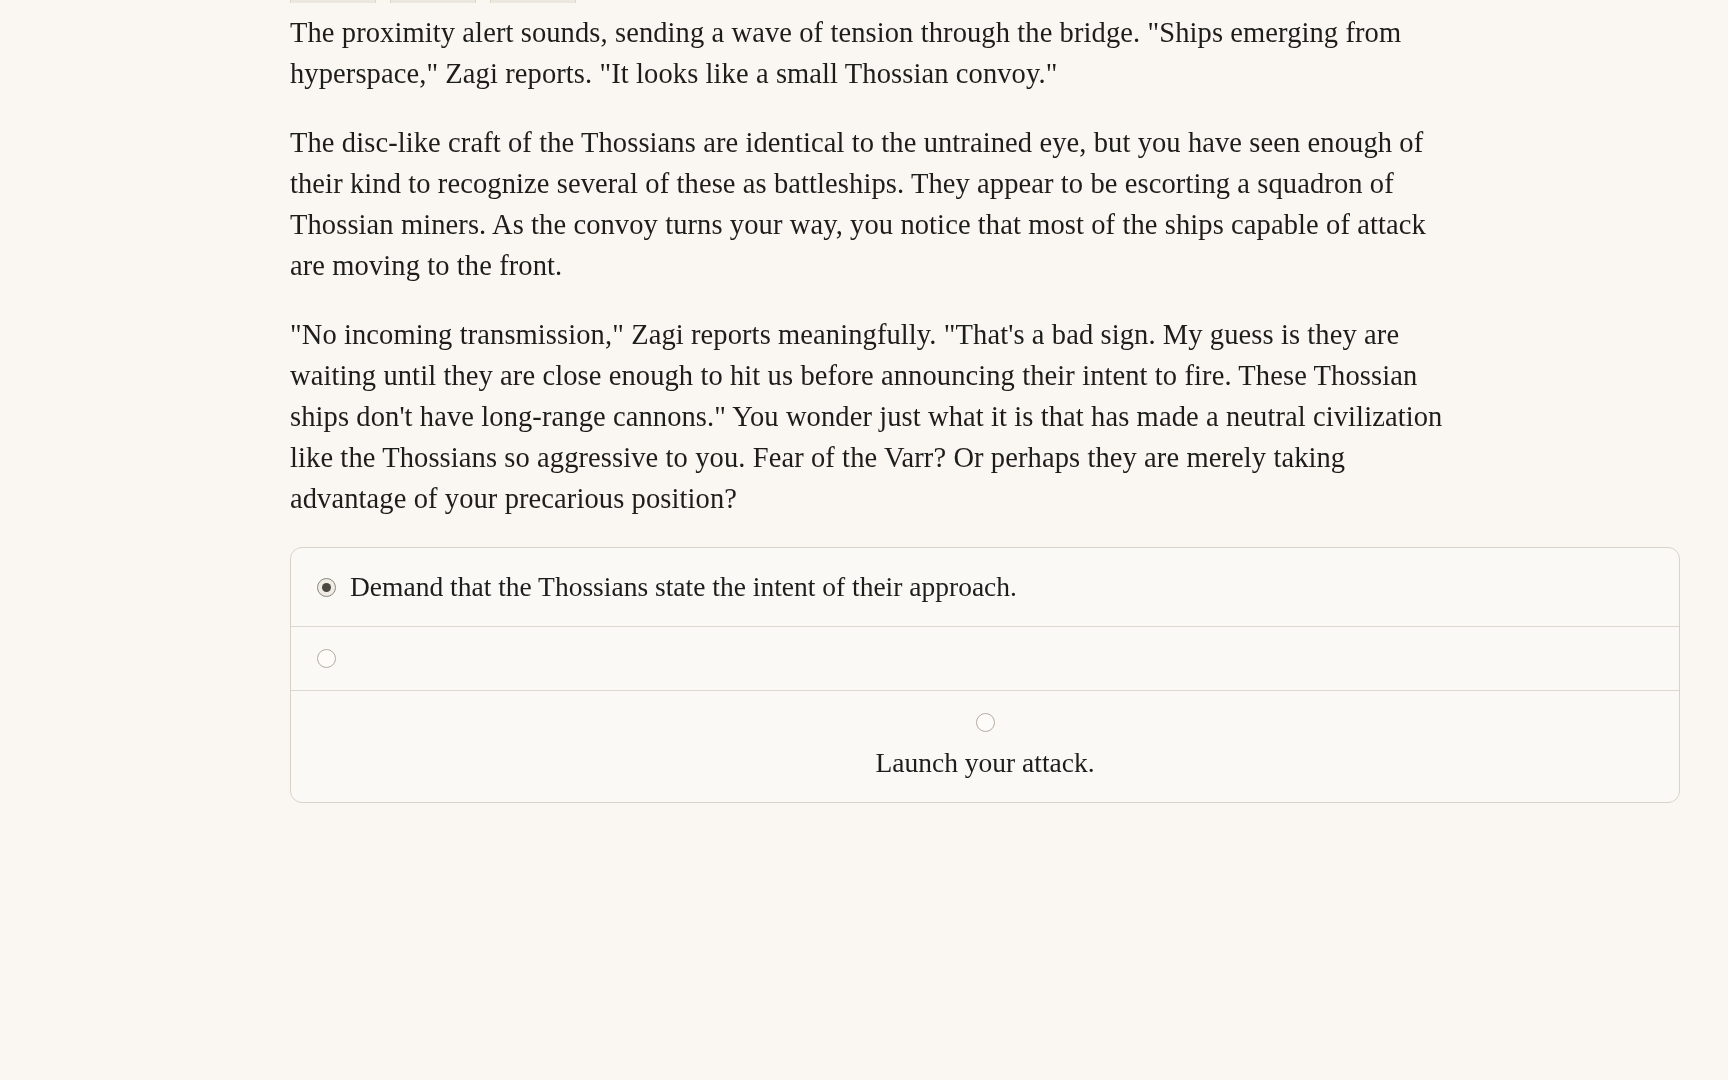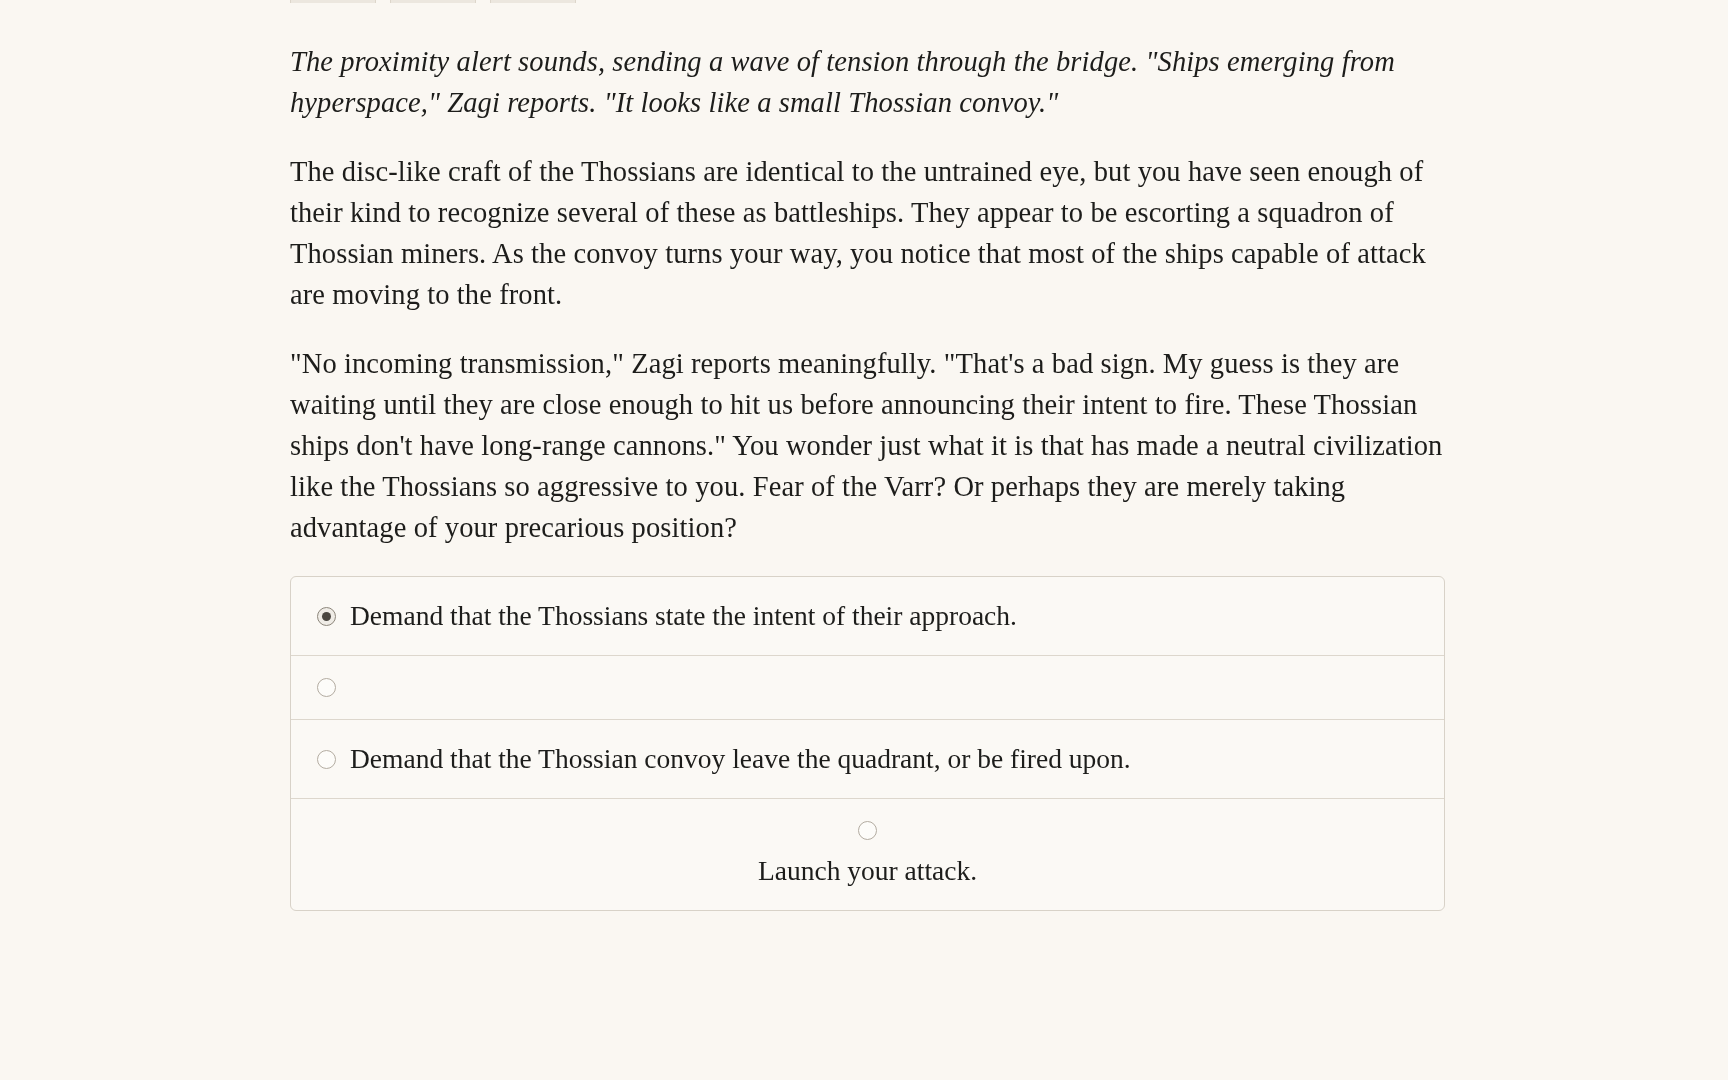--- a/index.html
+++ b/index.html
@@ -45,28 +45,28 @@
   .tab-stub.s1 { left: 0px;   width: 84px; }
   .tab-stub.s2 { left: 100px; width: 84px; }
   .tab-stub.s3 { left: 200px; width: 84px; }
   p.para {
     margin: 0 0 28px 0;
     font-size: 28.5px;
     line-height: 41px;
     color: #1d1d1b;
     letter-spacing: 0.1px;
   }
-  p.para:first-child { margin-top: 41px; font-style: italic; }
+  p.para:first-child { margin-top: 12px; }
   .choices {
     margin-top: 22px;
     border: 1px solid #d8d2c8;
-    border-radius: 6px;
+    border-radius: 12px;
     background: #fbf9f5;
     overflow: hidden;
-    width: 1155px;
+    width: 1390px;
     box-sizing: border-box;
     text-align: center;
   }
   .choice {
     display: flex;
     align-items: center;
     gap: 14px;
     padding: 22px 26px;
     border-bottom: 1px solid #ddd7cd;
     background: transparent;
@@ -126,24 +126,20 @@
 
       <div class="choice">
         <span class="radio selected"></span>
         <span class="choice-label">Demand that the Thossians state the intent of their approach.</span>
       </div>
 
       <div class="choice">
         <span class="radio"></span>
       </div>
 
-      <div class="choice">
-        <span class="radio"></span>
-        <span class="choice-label">Demand that the Thossian convoy leave the quadrant, or be fired upon.</span>
-      </div>
 
       <div class="choice">
         <span class="radio"></span>
         <span class="choice-label">Launch your attack.</span>
       </div>
 
     </div>
   </div>
 </div>
 

